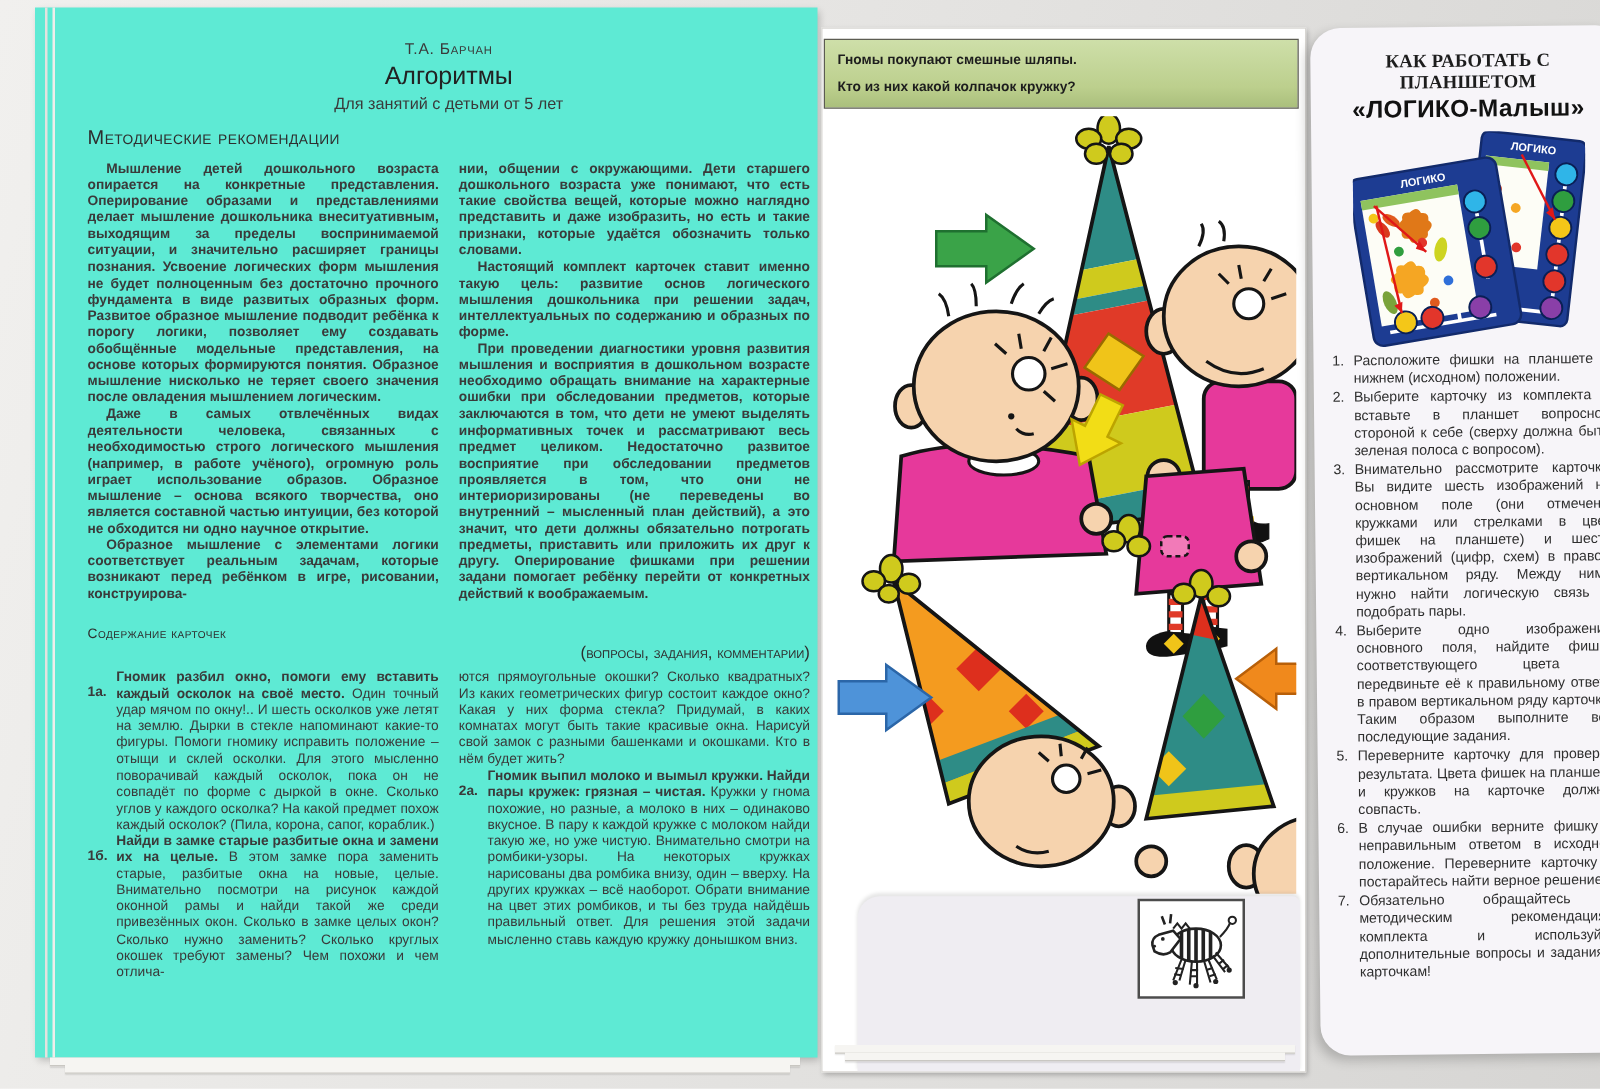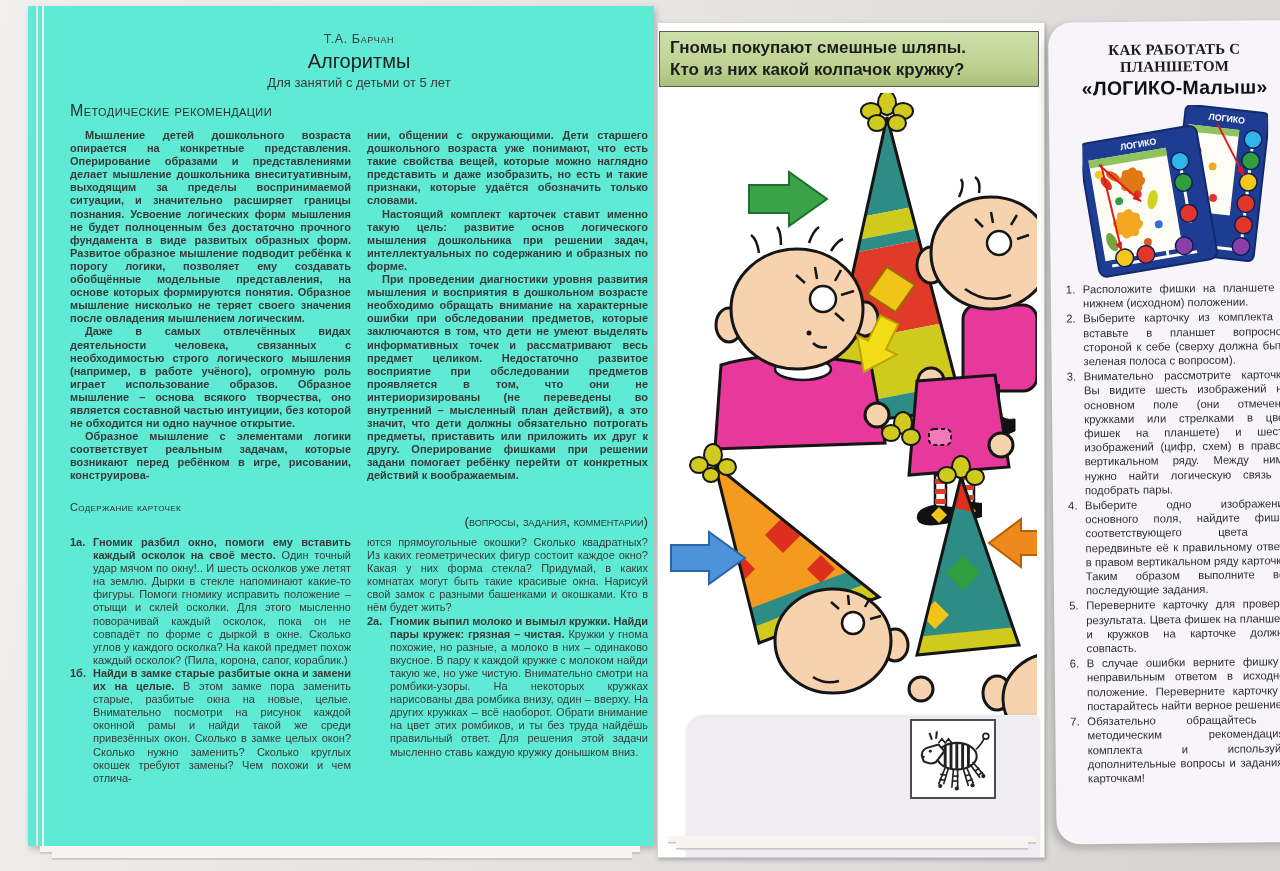--- a/index.html
+++ b/index.html
@@ -25,32 +25,32 @@
   .sec-title{text-align:left;font-variant:small-caps;font-size:16px;letter-spacing:.4px;margin-top:12px;color:#2e2e2e;}
   .cols{display:flex;justify-content:space-between;margin-top:9px;}
   .col{width:281px;text-align:justify;font-size:11px;line-height:13.1px;}
   .cols.intro{height:364px;overflow:hidden;font-weight:bold;}
   .col p{margin:0;}
   .col p.ind{text-indent:15px;}
   .contents-title{text-align:left;font-variant:small-caps;font-size:11px;letter-spacing:.4px;margin-top:8px;color:#2e2e2e;}
   .contents-sub{text-align:right;font-variant:small-caps;font-size:13.5px;margin-top:1px;color:#2e2e2e;}
   .cols.items{margin-top:7px;height:264px;overflow:hidden;}
   .item{position:relative;padding-left:23px;}
-  .item .num{position:absolute;left:0;top:0;font-weight:bold;}
+  .item .num{position:absolute;left:0;top:12px;font-weight:bold;}
   .item b::after{content:" ";}
   
   #middle-card{
     position:absolute;left:657px;top:22px;width:386px;height:834px;
     background:#fff;border:1px solid #d8d6d2;box-shadow:1px 2px 4px rgba(0,0,0,.25);
   }
   #question-band{
     position:absolute;left:1px;top:8px;width:380px;height:56px;box-sizing:border-box;
     background:linear-gradient(180deg,#cedfa9 0%,#bccf8d 70%,#aabf7c 100%);
     border:1.5px solid #5c5c52;padding:5px 10px;
-    font-weight:bold;font-size:17px;line-height:22px;color:#1d1d1d;
+    font-weight:bold;font-size:11px;line-height:22px;color:#1d1d1d;
   }
   #gnomes{position:absolute;left:5px;top:70px;}
   #bottom-card{
     position:absolute;left:28px;top:694px;width:354px;height:140px;
     background:#efedf2;border-radius:18px 6px 0 0;box-shadow:0 -2px 3px rgba(0,0,0,.10);
   }
   #zebra-box{
     position:absolute;left:224px;top:2px;width:82px;height:76px;
     background:#fff;border:2px solid #4c4c4c;
   }

